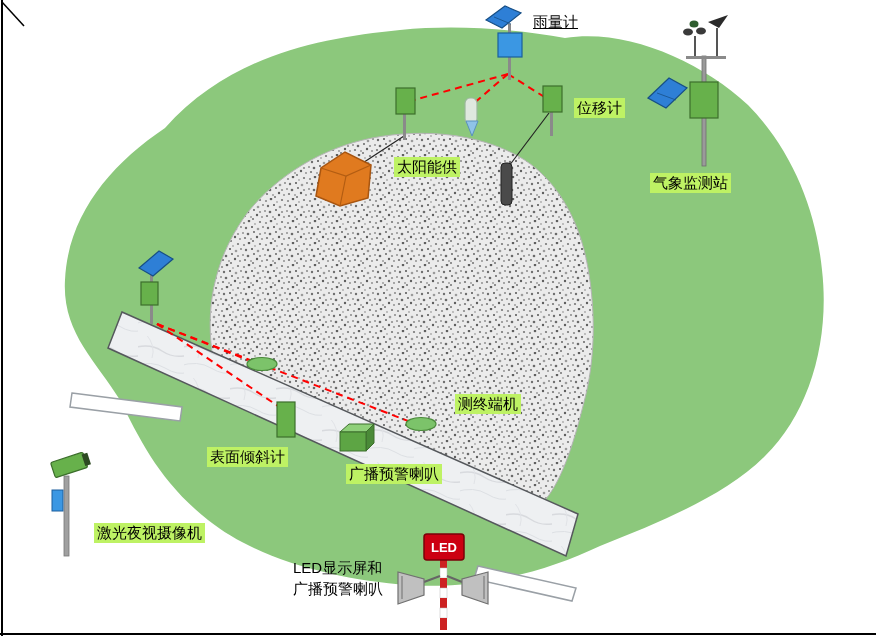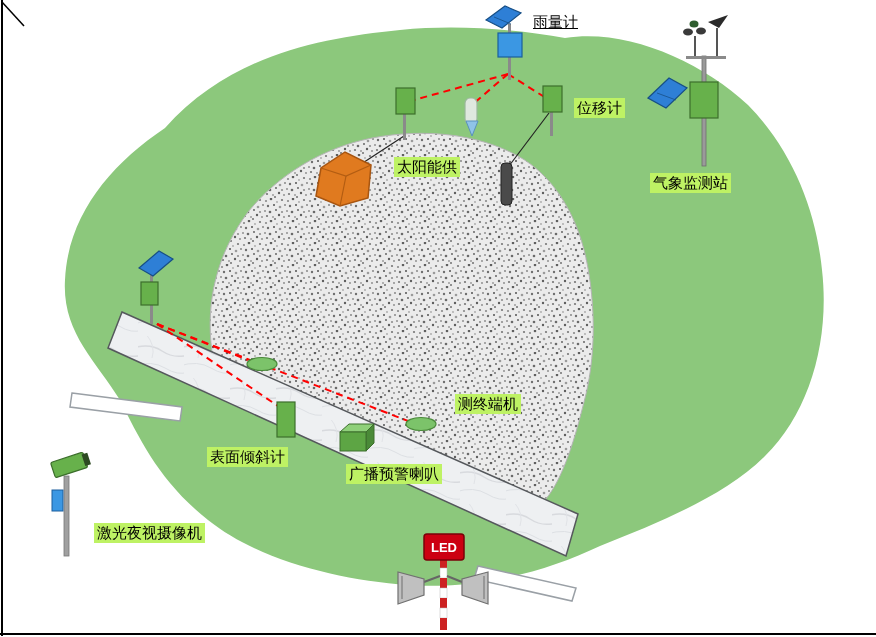--- a/index.html
+++ b/index.html
@@ -227,14 +227,18 @@
 
 
   <div class="label boxed" style="left:455px; top:394px;">测终端机</div>
 
   <div class="label boxed" style="left:207px; top:447px;">表面倾斜计</div>
 
   <div class="label boxed" style="left:346px; top:464px;">广播预警喇叭</div>
 
   <div class="label boxed" style="left:94px; top:499px;margin-top:24px;">激光夜视摄像机</div>
 
+  <div class="label multiline" style="left:293px; top:557px; line-height:21px;">
+    <span class="ln">LED显示屏和</span>
+    <span class="ln">广播预警喇叭</span>
+  </div>
 
 </div>
 
 </body></html>

